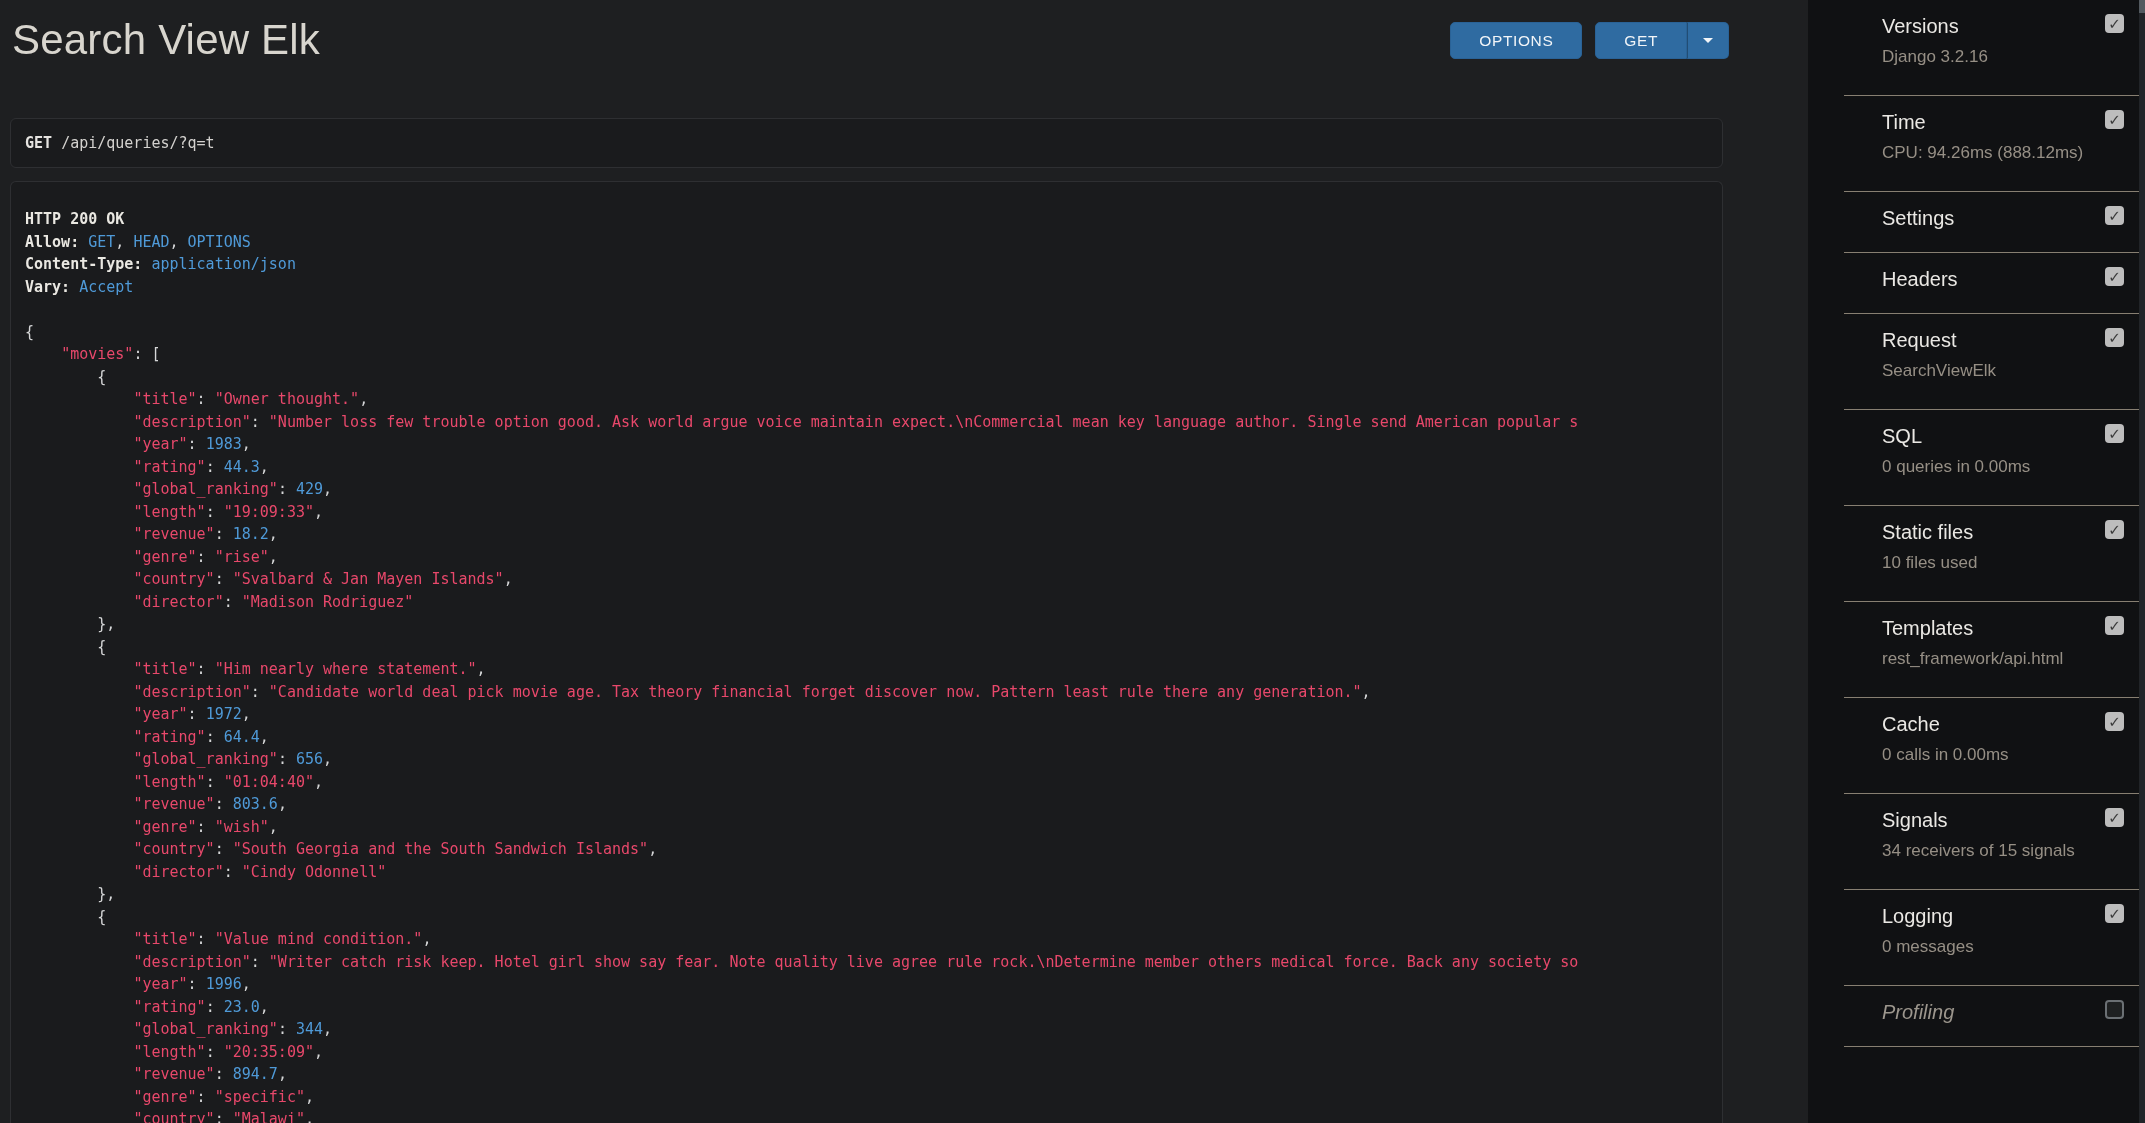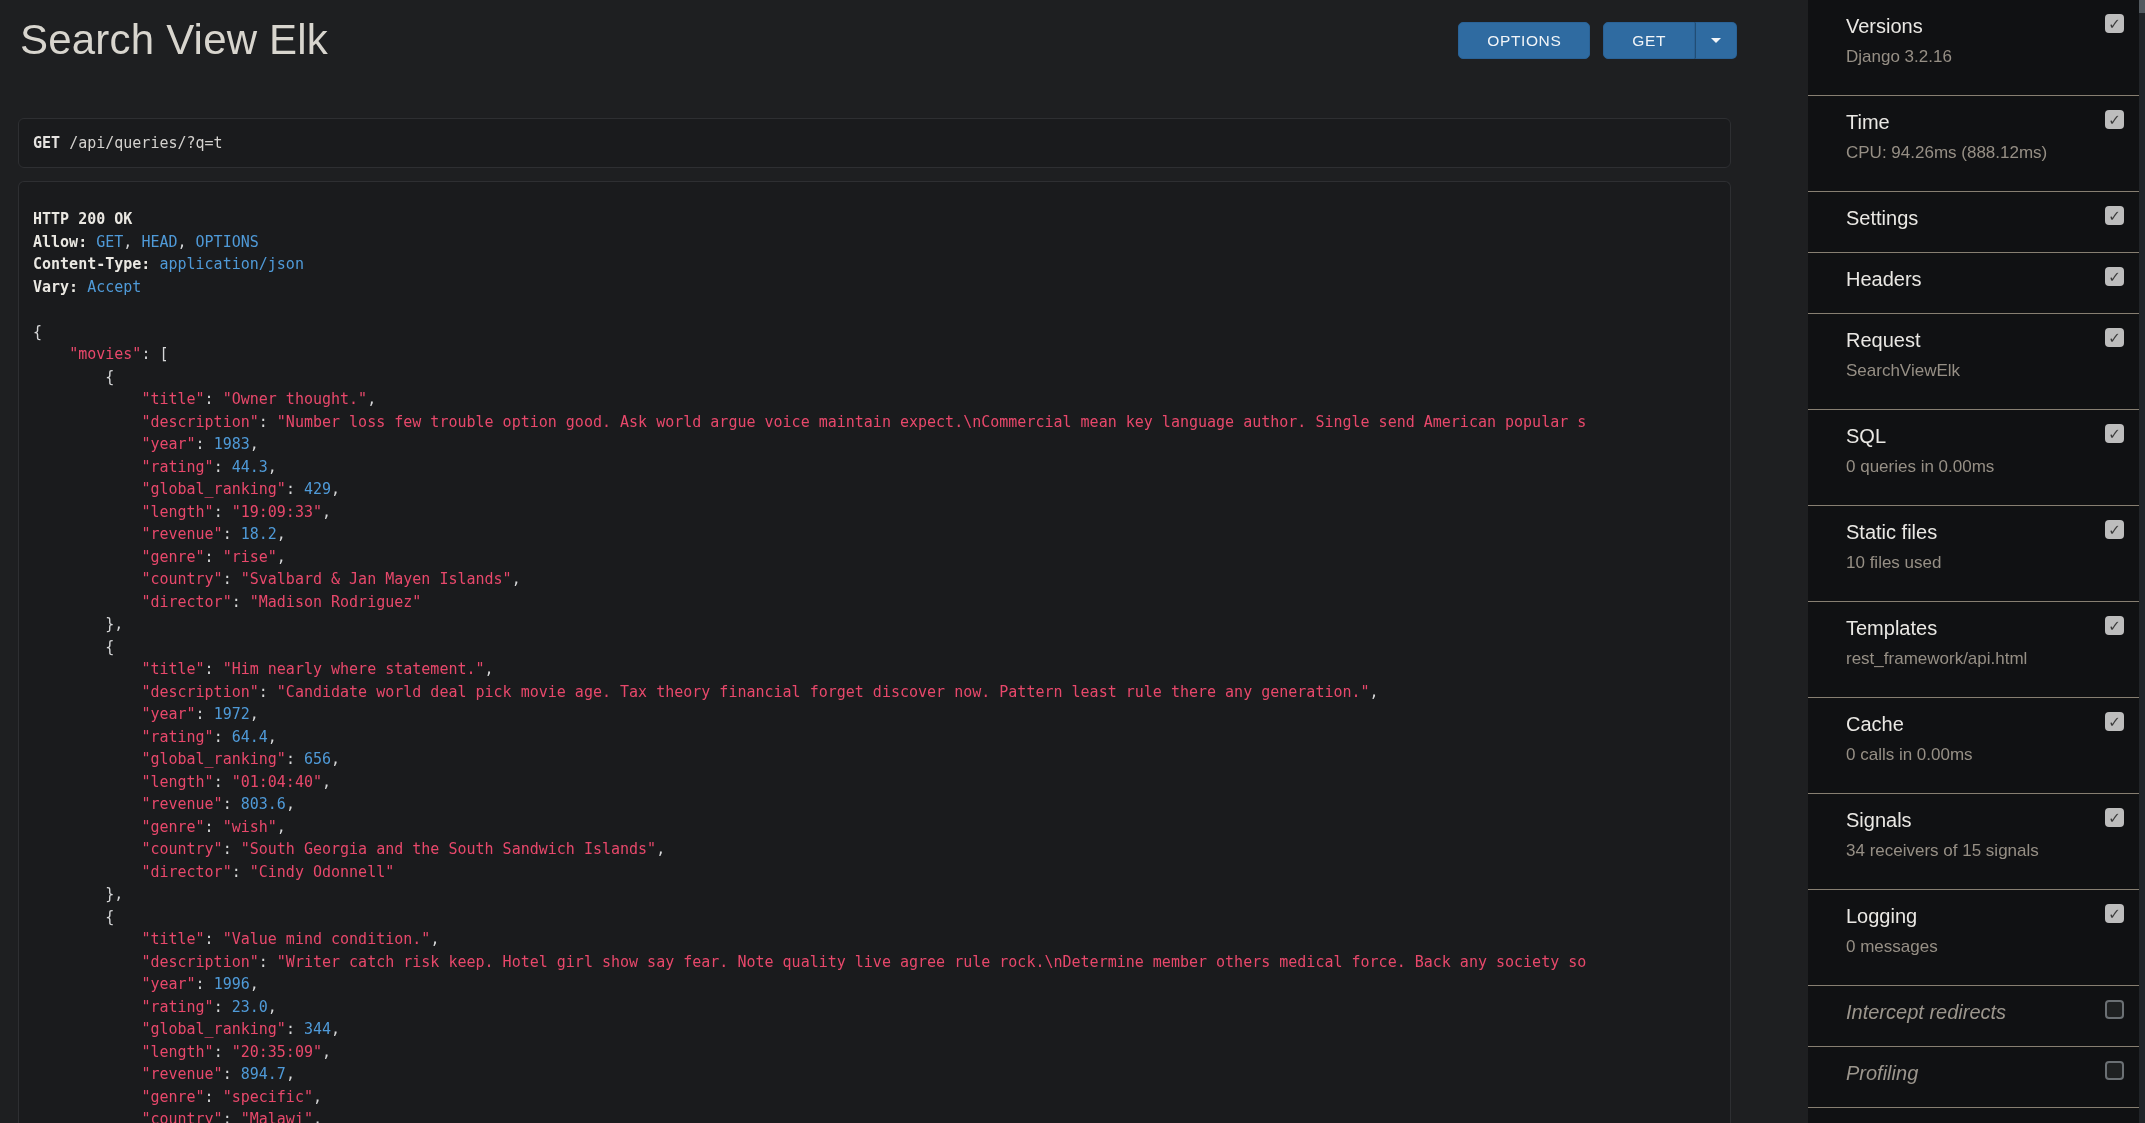--- a/index.html
+++ b/index.html
@@ -4,21 +4,21 @@
 <style>
   * { margin:0; padding:0; box-sizing:border-box; }
   html,body { width:2145px; height:1123px; overflow:hidden; }
   body {
     background:#1e1f21;
     font-family:"Liberation Sans", sans-serif;
     position:relative;
   }
 
   
-  .main { position:absolute; left:18px; top:0; width:1713px; height:875px; }
+  .main { position:absolute; left:10px; top:0; width:1713px; height:875px; }
   .page-title {
     position:absolute; left:2px; top:16px;
     font-size:42px; font-weight:400; color:#d8d5ce; letter-spacing:.2px;
   }
   .actions { position:absolute; top:22px; right:-6px; display:flex; gap:13px; }
   .btn {
     height:37px; border:1px solid #2a6296; border-radius:5px;
     background:#2f6ba1; color:#f2f5f8; font-size:15.5px;
     font-family:"Liberation Sans", sans-serif; cursor:pointer;
   }
@@ -50,21 +50,21 @@
   }
   #resp .hb { color:#eae8e2; font-weight:bold; }
   #resp .bl { color:#4f9ad8; }
   #resp .rd { color:#e8486b; }
 
   
   .sidebar {
     position:absolute; left:1808px; top:0; width:331px; height:1123px;
     background:#101113;
   }
-  .panel { position:relative; border-bottom:1px solid #877f72; padding:15px 48px 0 38px; }
+  .panel { position:relative; border-bottom:1px solid #877f72; padding:15px 48px 0 38px;margin-left:36px; }
   .panel.has-sub { min-height:96px; }
   .panel.title-only { min-height:61px; }
   .panel-title {
     display:inline-block; font-size:20px; color:#eae8e4; text-decoration:none; cursor:pointer;
   }
   .panel.disabled .panel-title { font-style:italic; color:#9c968d; }
   .panel-subtitle { margin-top:9px; font-size:17px; color:#968f85; }
   .checkbox {
     position:absolute; top:14px; right:15px; width:19px; height:19px;
     border-radius:4px; cursor:pointer;
@@ -150,19 +150,18 @@
     <div class="panel has-sub"><a class="panel-title">Time</a><div class="panel-subtitle">CPU: 94.26ms (888.12ms)</div><div class="checkbox checked">✓</div></div>
     <div class="panel title-only"><a class="panel-title">Settings</a><div class="checkbox checked">✓</div></div>
     <div class="panel title-only"><a class="panel-title">Headers</a><div class="checkbox checked">✓</div></div>
     <div class="panel has-sub"><a class="panel-title">Request</a><div class="panel-subtitle">SearchViewElk</div><div class="checkbox checked">✓</div></div>
     <div class="panel has-sub"><a class="panel-title">SQL</a><div class="panel-subtitle">0 queries in 0.00ms</div><div class="checkbox checked">✓</div></div>
     <div class="panel has-sub"><a class="panel-title">Static files</a><div class="panel-subtitle">10 files used</div><div class="checkbox checked">✓</div></div>
     <div class="panel has-sub"><a class="panel-title">Templates</a><div class="panel-subtitle">rest_framework/api.html</div><div class="checkbox checked">✓</div></div>
     <div class="panel has-sub"><a class="panel-title">Cache</a><div class="panel-subtitle">0 calls in 0.00ms</div><div class="checkbox checked">✓</div></div>
     <div class="panel has-sub"><a class="panel-title">Signals</a><div class="panel-subtitle">34 receivers of 15 signals</div><div class="checkbox checked">✓</div></div>
     <div class="panel has-sub"><a class="panel-title">Logging</a><div class="panel-subtitle">0 messages</div><div class="checkbox checked">✓</div></div>
-    <div class="panel title-only disabled"><a class="panel-title">Intercept redirects</a><div class="checkbox unchecked"></div></div>
     <div class="panel title-only disabled"><a class="panel-title">Profiling</a><div class="checkbox unchecked"></div></div>
   </aside>
 
 <div class="scrollbar">
   <div class="thumb"></div>
 </div>
 
 </body></html>

